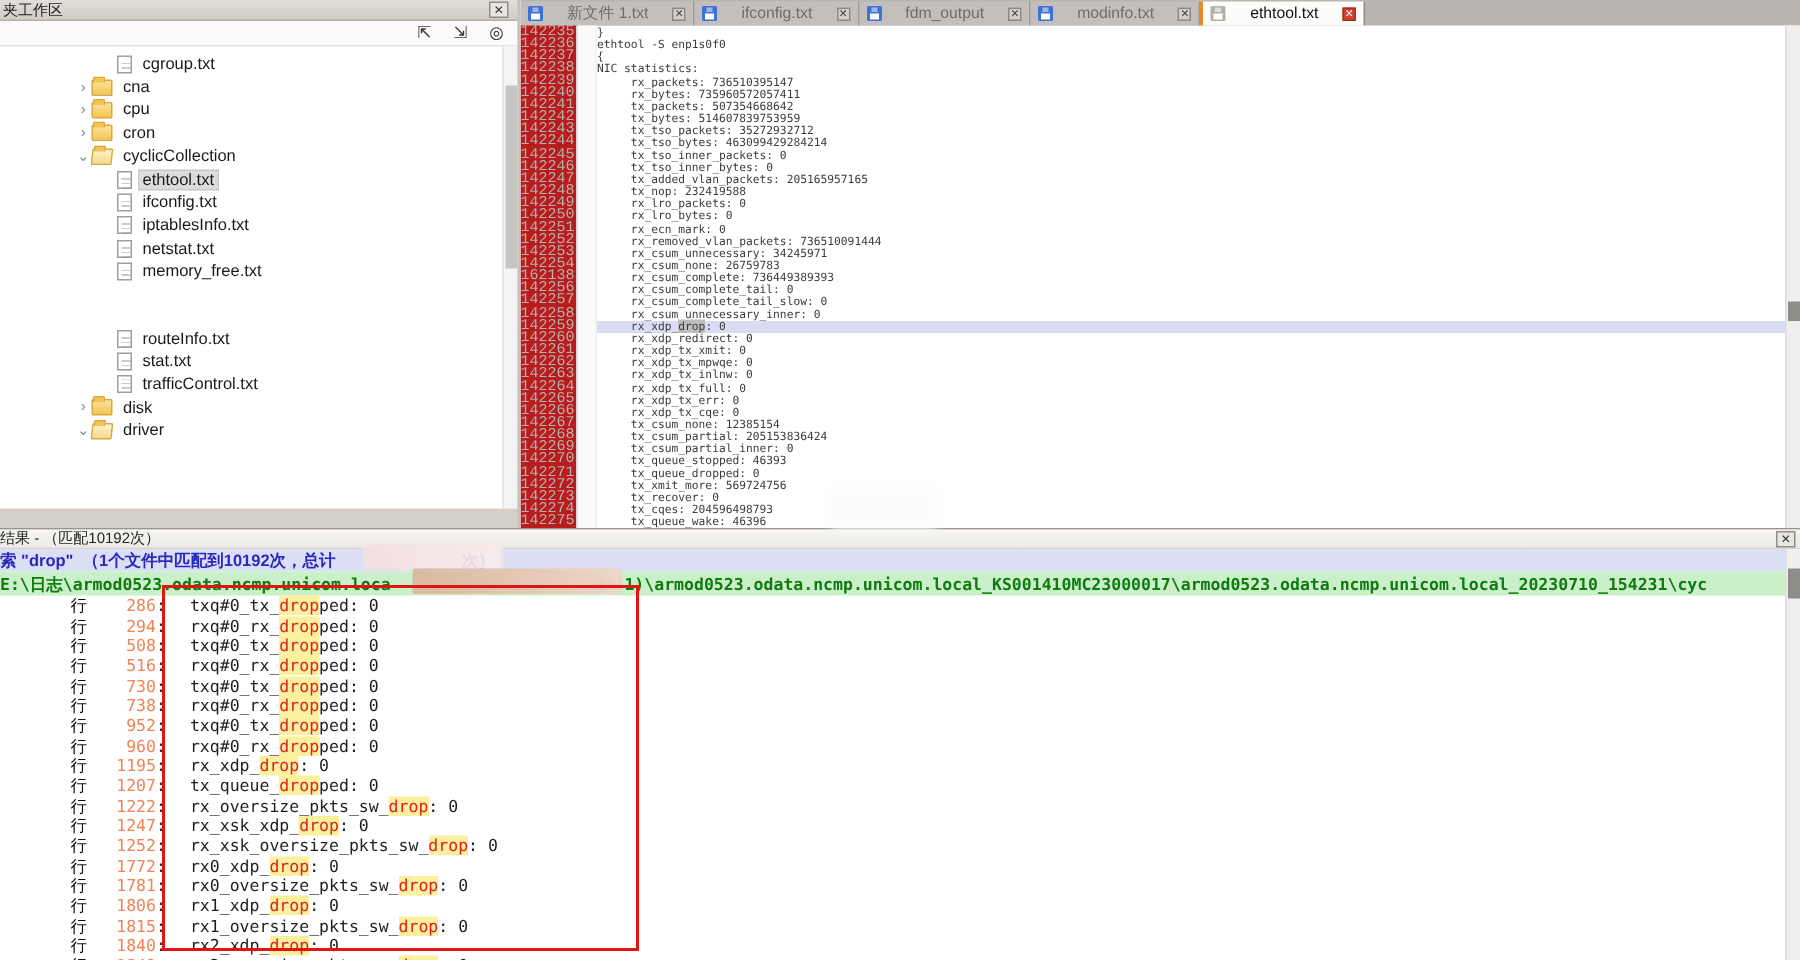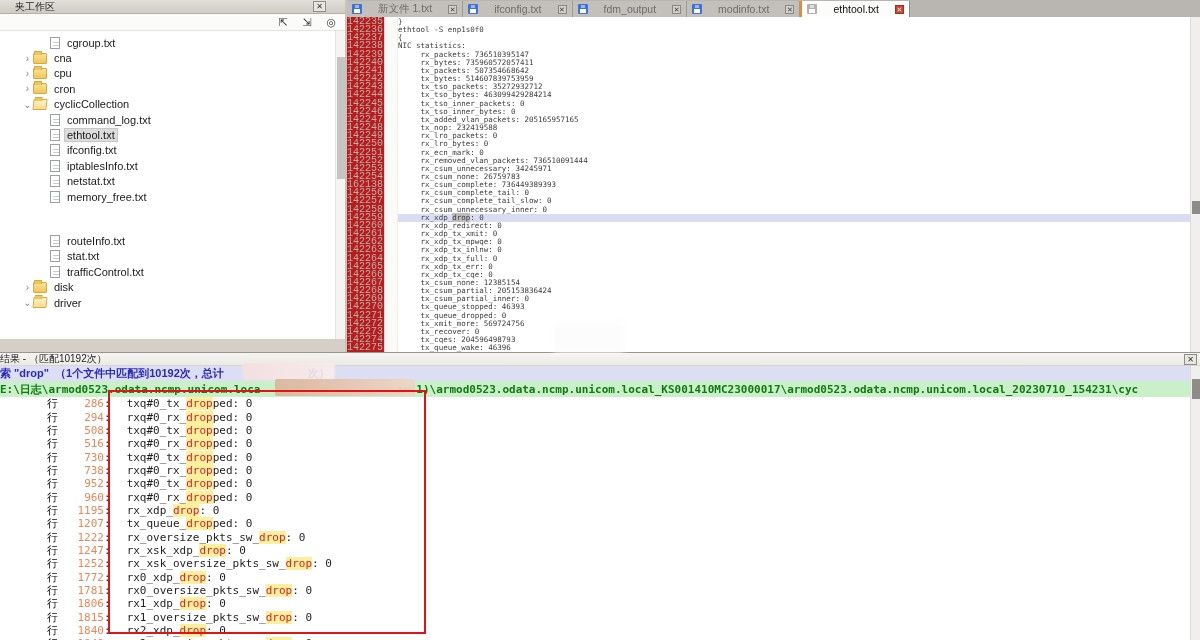--- a/index.html
+++ b/index.html
@@ -2,30 +2,30 @@
 <html><head>
 <meta charset="utf-8">
 <style>
   * { margin:0; padding:0; box-sizing:border-box; }
   html,body { width:1200px; height:640px; overflow:hidden; }
   body { position:relative; background:#d4d0c8; font-family:"Liberation Sans",sans-serif; color:#222; }
 
   
   #left-panel { position:absolute; left:0; top:0; width:345px; height:352px; background:#d4d0c8; }
   .lp-title { height:14px; background:linear-gradient(#e2dfda,#cfccc5); border-bottom:1px solid #b3b0a9;
-              display:flex; align-items:center; padding:0 19px; font-size:10px; color:#222; overflow:hidden; }
+              display:flex; align-items:center; padding:0 6px; font-size:10px; color:#222; overflow:hidden; }
   .lp-title .title-text { margin-left:-4px; white-space:nowrap; }
   .win-x { margin-left:auto; width:13px; height:11px; border:1px solid #8f8d88; background:#e8e6e1;
            font-size:8px; line-height:9px; text-align:center; color:#333; }
   .lp-toolbar { height:17px; background:#fbfbfa; border-bottom:1px solid #e4e3df;
                 display:flex; justify-content:flex-end; align-items:center; gap:10px; padding-right:7px;
                 font-size:12px; color:#444; }
   .tb-icon { width:14px; height:13px; line-height:13px; text-align:center; font-size:11px; color:#333; }
   .lp-tree { position:relative; height:308px; background:#fff; overflow:hidden; font-size:11px; color:#1a1a1a; }
-  .tree-inner { position:absolute; left:0; top:4px; right:10px; }
+  .tree-inner { position:absolute; left:0; top:4px; right:10px;padding-left:28px; }
   .t-row { height:15.4px; display:flex; align-items:center; white-space:nowrap; }
   .t-row .arrow { width:11px; font-size:10px; color:#8a8a8a; text-align:center; }
   .lvl1 { padding-left:22px; } .lvl2 { padding-left:50px; }
   .ico-folder { width:14px; height:11px; background:linear-gradient(#fbe29a,#f3c554); border:1px solid #d8a940;
                 border-radius:1px; position:relative; flex:0 0 auto; }
   .ico-folder::before { content:''; position:absolute; left:0; top:-3px; width:6px; height:3px;
                 background:#f3c554; border:1px solid #d8a940; border-bottom:none; border-radius:1px 1px 0 0; }
   .ico-folder.open { background:linear-gradient(#fdf3cf,#f7d98a); transform:skewX(-6deg); }
   .ico-file { width:10px; height:12px; background:#fff; border:1px solid #9aa0a8; flex:0 0 auto;
               background-image:repeating-linear-gradient(#fff 0 2px,#c9ccd1 2px 3px); background-size:6px 100%;
@@ -126,24 +126,20 @@
         </div>
         <div class="t-row lvl1">
           <span class="arrow">›</span>
           <span class="ico-folder"></span>
           <span class="t-label">cron</span>
         </div>
         <div class="t-row lvl1">
           <span class="arrow">⌄</span>
           <span class="ico-folder open"></span>
           <span class="t-label">cyclicCollection</span>
-        </div>
-        <div class="t-row lvl2">
-          <span class="ico-file"></span>
-          <span class="t-label">command_log.txt</span>
         </div>
         <div class="t-row lvl2">
           <span class="ico-file"></span>
           <span class="t-label selected">ethtool.txt</span>
         </div>
         <div class="t-row lvl2">
           <span class="ico-file"></span>
           <span class="t-label">ifconfig.txt</span>
         </div>
         <div class="t-row lvl2">

